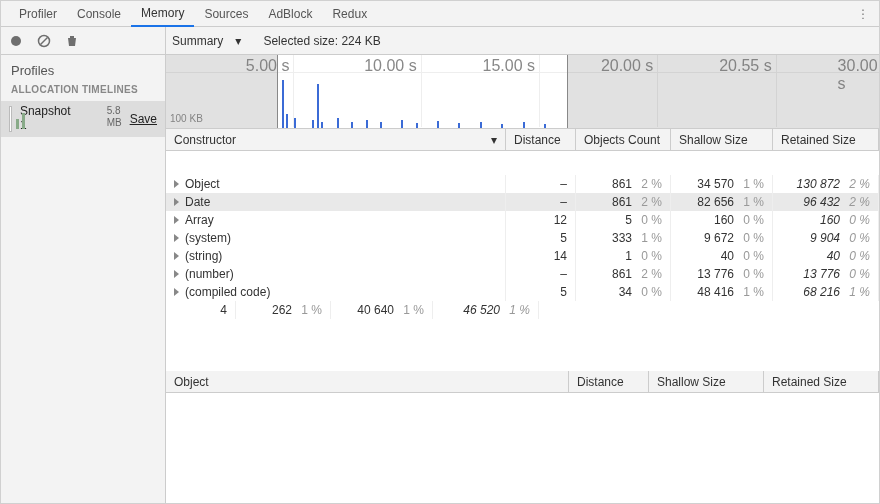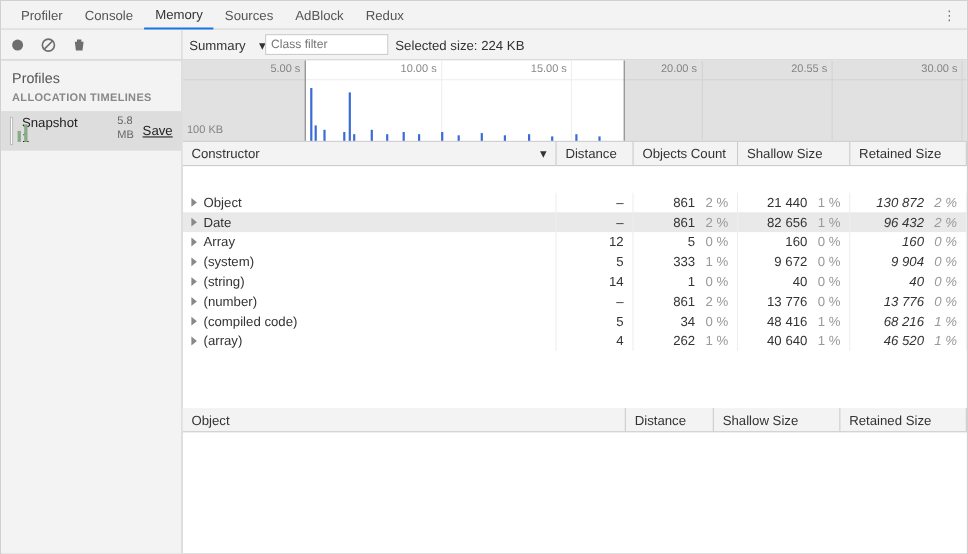--- a/index.html
+++ b/index.html
@@ -13,21 +13,21 @@
 .tab.active { color: #333; border-bottom: 2px solid #1a73e8; height: calc(100% + 1px); margin-bottom: -1px; }
 .tabs .spacer { flex: 1; }
 .menu-icon { padding: 0 10px; color: #777; cursor: pointer; }
 
 
 .main { flex: 1; display: flex; min-height: 0; }
 .sidebar { width: 165px; flex: none; background: #f3f3f3; border-right: 1px solid #ccc; display: flex; flex-direction: column; }
 .content { flex: 1; display: flex; flex-direction: column; min-width: 0; }
 
 
-.toolbar { height: 28px; border-bottom: 1px solid #ccc; display: flex; align-items: center; background: #f3f3f3; padding-left: 6px; gap: 0; }
+.toolbar { height: 28px; border-bottom: 1px solid #ccc; display: flex; align-items: center; background: #f3f3f3; padding-left: 6px; gap: 16px; }
 .toolbar .summary { display: flex; align-items: center; gap: 12px; color: #333; cursor: pointer; }
 .toolbar input.class-filter { border: 1px solid #ccc; height: 19px; width: 112px; padding: 0 4px; font-size: 11px; background: #fff; }
 .toolbar .selected-size { margin-left: 6px; color: #333; }
 
 
 .sidebar-toolbar { height: 28px; border-bottom: 1px solid #ccc; display: flex; align-items: center; padding-left: 8px; gap: 14px; color: #6e6e6e; }
 .sidebar-toolbar .icon { cursor: pointer; display: inline-flex; }
 .sidebar h3.profiles { padding: 8px 10px 6px; font-weight: normal; font-size: 13px; color: #555; }
 .sidebar h4.alloc { padding: 0 10px 6px; font-size: 10px; color: #888; letter-spacing: .3px; }
 .snapshot { display: flex; align-items: center; gap: 8px; background: #ddd; padding: 4px 8px; }
@@ -36,21 +36,21 @@
 .snapshot .thumb::before { left:6px; height:10px; }
 .snapshot .thumb::after { left:12px; height:16px; }
 .snapshot .meta { display:flex; flex-direction:row; line-height: 1.15; }
 .snapshot .meta .name { font-size: 12px; color:#222; }
 .snapshot .meta .size { font-size: 10px; color:#666;margin-left:36px; }
 .snapshot .save { margin-left: auto; font-size: 12px; color:#222; text-decoration: underline; cursor: pointer; }
 
 
 .overview { height: 74px; border-bottom: 1px solid #ccc; position: relative; background: #fff; }
 .ov-ruler { position:absolute; top:0; left:0; right:0; height:18px; border-bottom:1px solid #eee; }
-.ov-tick { position:absolute; top:2px; font-size:10px; color:#888; }
+.ov-tick { position:absolute; top:2px; font-size:16px; color:#888; }
 .ov-tick::after { content:""; position:absolute; left: 100%; margin-left:4px; top: -2px; height: 72px; border-left:1px solid #eee; }
 .ov-ylabel { position:absolute; left:4px; bottom:4px; font-size:10px; color:#888; }
 .ov-mask { position:absolute; top:0; bottom:0; background: rgba(120,120,120,.22); }
 .ov-mask.left { left:0; width: 112px; border-right: 1px solid #888; }
 .ov-mask.right { left: 401px; right:0; border-left: 1px solid #888; }
 .ov-canvas { position:absolute; left:0; right:0; top:18px; bottom:0; }
 .ov-bar { position:absolute; bottom:0; width:2px; background:#3b6bd6; }
 
 
 .grid-wrap { flex:1; display:flex; flex-direction:column; min-height:0;gap:24px; }
@@ -131,21 +131,20 @@
         <a class="save">Save</a>
       </div>
     </div>
 
     <div class="content">
       <div class="toolbar">
         <div class="summary">
           <span>Summary</span>
           <span>▾</span>
         </div>
-        <input class="class-filter" placeholder="Class filter" style="">
         <span class="selected-size">Selected size: 224 KB</span>
       </div>
 
       <div class="overview">
         <div class="ov-ruler" id="ov-ruler">
             <span class="ov-tick" style="left: calc(15.4% - 30px);">5.00 s</span>
             <span class="ov-tick" style="left: calc(32% - 30px);">10.00 s</span>
             <span class="ov-tick" style="left: calc(48.6% - 30px);">15.00 s</span>
             <span class="ov-tick" style="left: calc(65.2% - 30px);">20.00 s</span>
             <span class="ov-tick" style="left: calc(81.8% - 30px);">20.55 s</span>
@@ -192,21 +191,21 @@
               <div class="cell cell-c">
                 <span class="tri"></span>
                 <span>Object</span>
               </div>
               <div class="cell cell-d">–</div>
               <div class="cell cell-o cell-num">
                 <span class="v">861</span>
                 <span class="p">2 %</span>
               </div>
               <div class="cell cell-s cell-num">
-                <span class="v">21 440</span>
+                <span class="v">34 570</span>
                 <span class="p">1 %</span>
               </div>
               <div class="cell cell-r cell-num">
                 <span class="v">130 872</span>
                 <span class="p">2 %</span>
               </div>
             </div>
             <div class="row selected">
               <div class="cell cell-c">
                 <span class="tri"></span>
@@ -315,24 +314,20 @@
               <div class="cell cell-s cell-num">
                 <span class="v">48 416</span>
                 <span class="p">1 %</span>
               </div>
               <div class="cell cell-r cell-num">
                 <span class="v">68 216</span>
                 <span class="p">1 %</span>
               </div>
             </div>
             <div class="row">
-              <div class="cell cell-c">
-                <span class="tri"></span>
-                <span>(array)</span>
-              </div>
               <div class="cell cell-d">4</div>
               <div class="cell cell-o cell-num">
                 <span class="v">262</span>
                 <span class="p">1 %</span>
               </div>
               <div class="cell cell-s cell-num">
                 <span class="v">40 640</span>
                 <span class="p">1 %</span>
               </div>
               <div class="cell cell-r cell-num">

